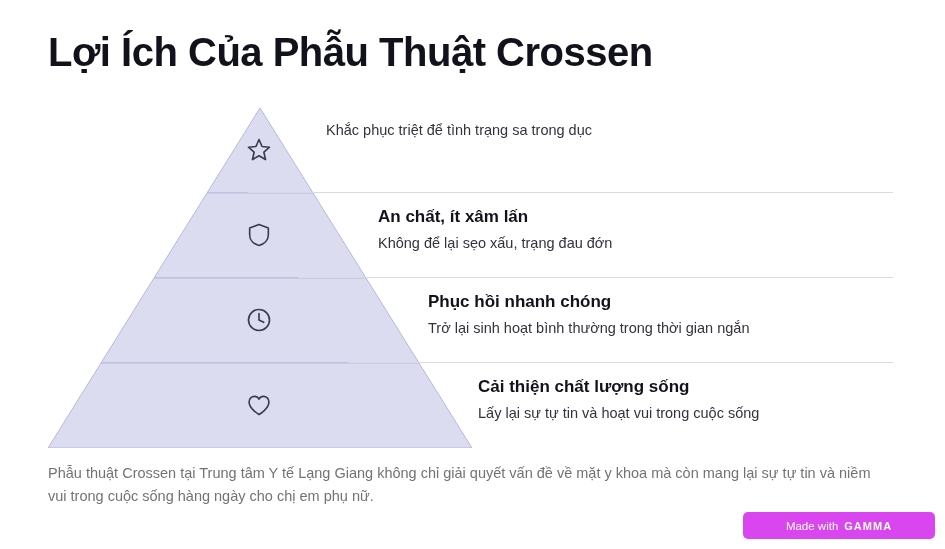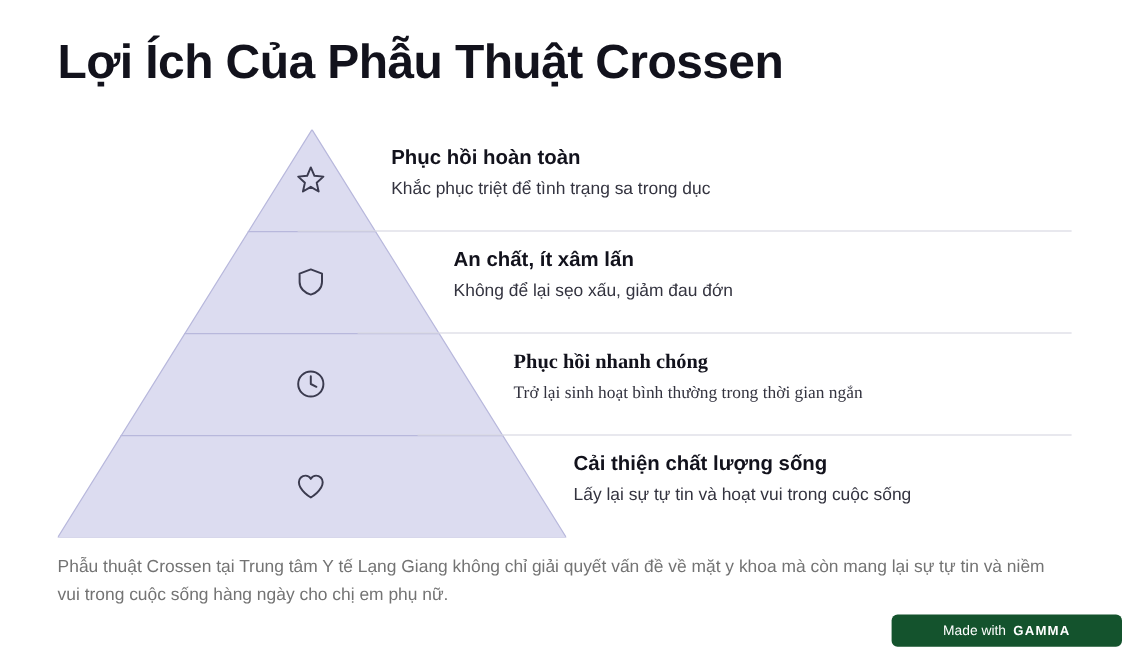--- a/index.html
+++ b/index.html
@@ -57,21 +57,21 @@
   }
   .row {
     position: absolute;
     left: 0;
     width: 845px;
     height: 85px;
     box-sizing: border-box;
   }
   .row-1 { top: 0px; }
   .row-2 { top: 85px; }
-  .row-3 { top: 170px; font-family: Liberation Serif, serif; }
+  .row-3 { top: 170px; }
   .row-4 { top: 255px; }
 
   .row-divider {
     position: absolute;
     right: 0;
     bottom: 0;
     height: 1px;
     background: #d9d9e3;
   }
   .row-1 .row-divider { width: 645px; }
@@ -124,21 +124,21 @@
     color: #737373;
   }
 
   
   .gamma-badge {
     position: absolute;
     right: 10px;
     bottom: 10px;
     width: 192px;
     height: 27px;
-    background: #14532d;
+    background: #d946ef;
     border-radius: 5px;
     display: flex;
     align-items: center;
     justify-content: center;
     gap: 6px;
     color: #ffffff;
     font-size: 11.5px;
   }
   .gamma-badge .gm-word {
     font-weight: bold;
@@ -168,35 +168,34 @@
 
   <div class="rows">
 
     <div class="row row-1">
       <div class="row-icon">
         <svg width="28" height="28" viewBox="0 0 24 24" fill="none" stroke="#3b3b4f" stroke-width="1.4" stroke-linecap="round" stroke-linejoin="round">
           <polygon points="12,3 14.6,9 21,9.6 16.2,13.9 17.6,20.2 12,16.9 6.4,20.2 7.8,13.9 3,9.6 9.4,9"></polygon>
         </svg>
       </div>
       <div class="row-text">
-        <p class="row-heading">Phục hồi hoàn toàn</p>
         <p class="row-sub">Khắc phục triệt để tình trạng sa trong dục</p>
       </div>
       <div class="row-divider"></div>
     </div>
 
     <div class="row row-2">
       <div class="row-icon">
         <svg width="28" height="28" viewBox="0 0 24 24" fill="none" stroke="#3b3b4f" stroke-width="1.4" stroke-linecap="round" stroke-linejoin="round">
           <path d="M12 3 L20 6 V12 C20 16.5 16.4 19.8 12 21 C7.6 19.8 4 16.5 4 12 V6 Z"></path>
         </svg>
       </div>
       <div class="row-text">
         <p class="row-heading">An chất, ít xâm lấn</p>
-        <p class="row-sub">Không để lại sẹo xấu, giảm đau đớn</p>
+        <p class="row-sub">Không để lại sẹo xấu, trạng đau đớn</p>
       </div>
       <div class="row-divider"></div>
     </div>
 
     <div class="row row-3">
       <div class="row-icon">
         <svg width="28" height="28" viewBox="0 0 24 24" fill="none" stroke="#3b3b4f" stroke-width="1.4" stroke-linecap="round" stroke-linejoin="round">
           <circle cx="12" cy="12" r="9"></circle>
           <polyline points="12,6.5 12,12 16,14"></polyline>
         </svg>

